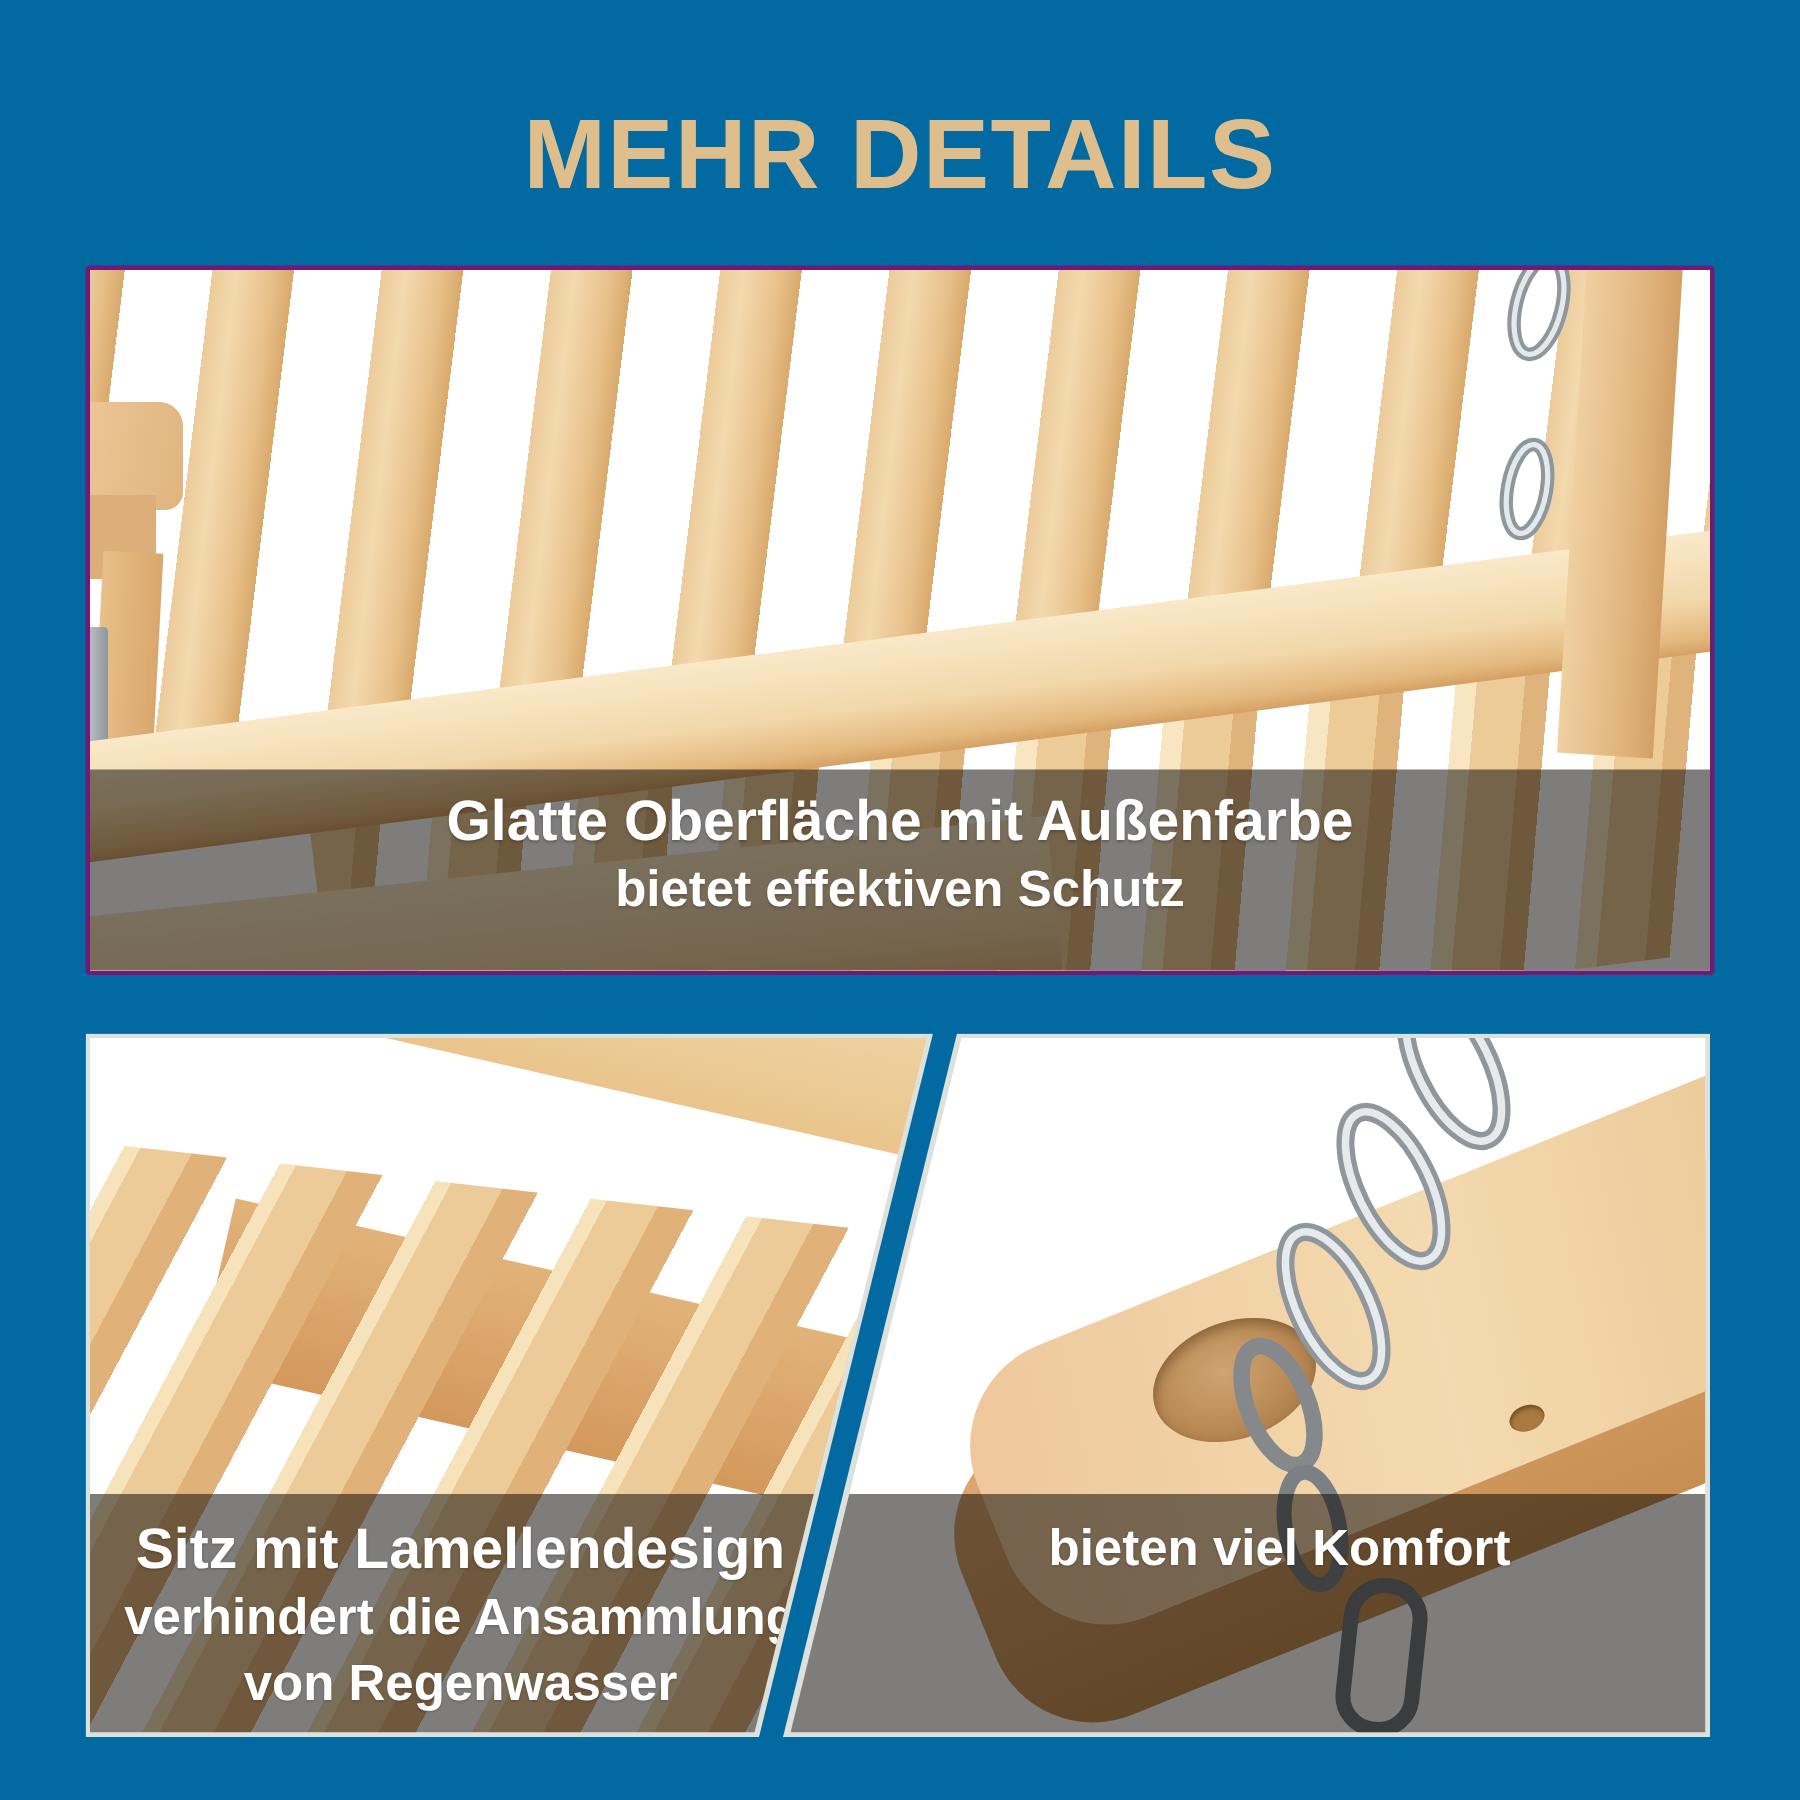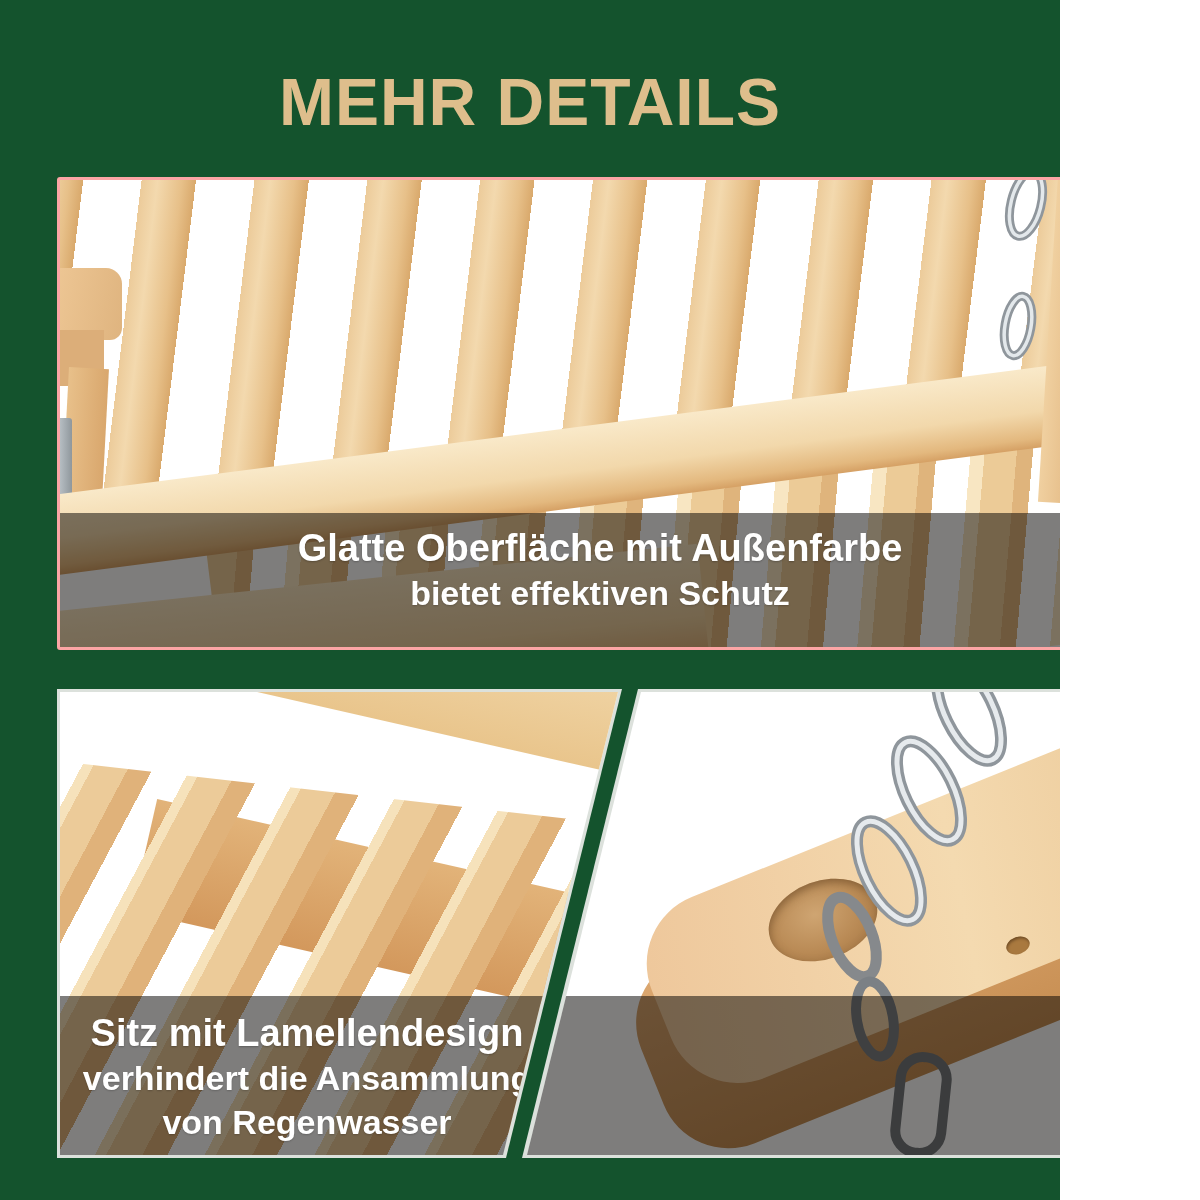--- a/index.html
+++ b/index.html
@@ -1,35 +1,35 @@
 <!DOCTYPE html>
 <html><head>
 <meta charset="utf-8">
 <style>
   html,body{margin:0;padding:0;background:#ffffff;}
   .canvas{
-    position:relative;width:1060px;height:1200px;background:#14532d;
+    position:relative;width:1200px;height:1200px;background:#0369a1;
     font-family:"Liberation Sans", sans-serif;overflow:hidden;
   }
   
   .title{
     position:absolute;top:64px;left:0;width:100%;text-align:center;
     font-size:66px;font-weight:700;letter-spacing:1px;color:#debe8c;margin:0;
   }
   
   .overlay{
     position:absolute;left:0;right:0;bottom:0;background:rgba(8,6,4,0.52);
     text-align:center;color:#ffffff;
   }
   .overlay .h{font-weight:700;font-size:38px;line-height:46px;text-shadow:0 1px 2px rgba(0,0,0,0.25);}
   .overlay .s{font-weight:700;font-size:34px;line-height:44px;text-shadow:0 1px 2px rgba(0,0,0,0.2);}
   
   .panel-top{
     position:absolute;left:57px;top:177px;width:1086px;height:473px;
-    box-sizing:border-box;border:3px solid #fca5a5;border-radius:3px;
+    box-sizing:border-box;border:3px solid #701a75;border-radius:3px;
     background:#ffffff;overflow:hidden;
   }
   .panel-top .photo{position:absolute;inset:0;overflow:hidden;}
   .backrest{
     position:absolute;left:-30px;top:-10px;width:1160px;height:350px;
     background:repeating-linear-gradient(97deg,
       #eccb9a 0px,#f3d9ae 16px,#e7c089 40px,#d9a96c 54px,
       rgba(255,255,255,0) 54px,rgba(255,255,255,0) 112px);
     clip-path:polygon(0 0,100% 0,100% 56%,0 100%);
   }
@@ -199,18 +199,19 @@
           <ellipse cx="409" cy="102" rx="24" ry="54" transform="rotate(-26 409 102)" stroke="#e6eaed" stroke-width="5"></ellipse>
           <ellipse cx="369" cy="182" rx="24" ry="54" transform="rotate(-26 369 182)" stroke="#8f969c" stroke-width="12"></ellipse>
           <ellipse cx="369" cy="182" rx="24" ry="54" transform="rotate(-26 369 182)" stroke="#e6eaed" stroke-width="5"></ellipse>
           <ellipse cx="332" cy="248" rx="20" ry="42" transform="rotate(-22 332 248)" stroke="#86898c" stroke-width="11"></ellipse>
           <ellipse cx="355" cy="330" rx="18" ry="38" transform="rotate(-10 355 330)" stroke="#7b8085" stroke-width="10"></ellipse>
           <rect x="378" y="368" width="46" height="96" rx="22" transform="rotate(6 401 416)" stroke="#73787c" stroke-width="10"></rect>
         </g>
       </svg>
       <div class="overlay">
         <div class="txt-block wrap">
+          <div class="s">bieten viel Komfort</div>
         </div>
       </div>
     </div>
   </section>
 
 </div>
 
 </body></html>

